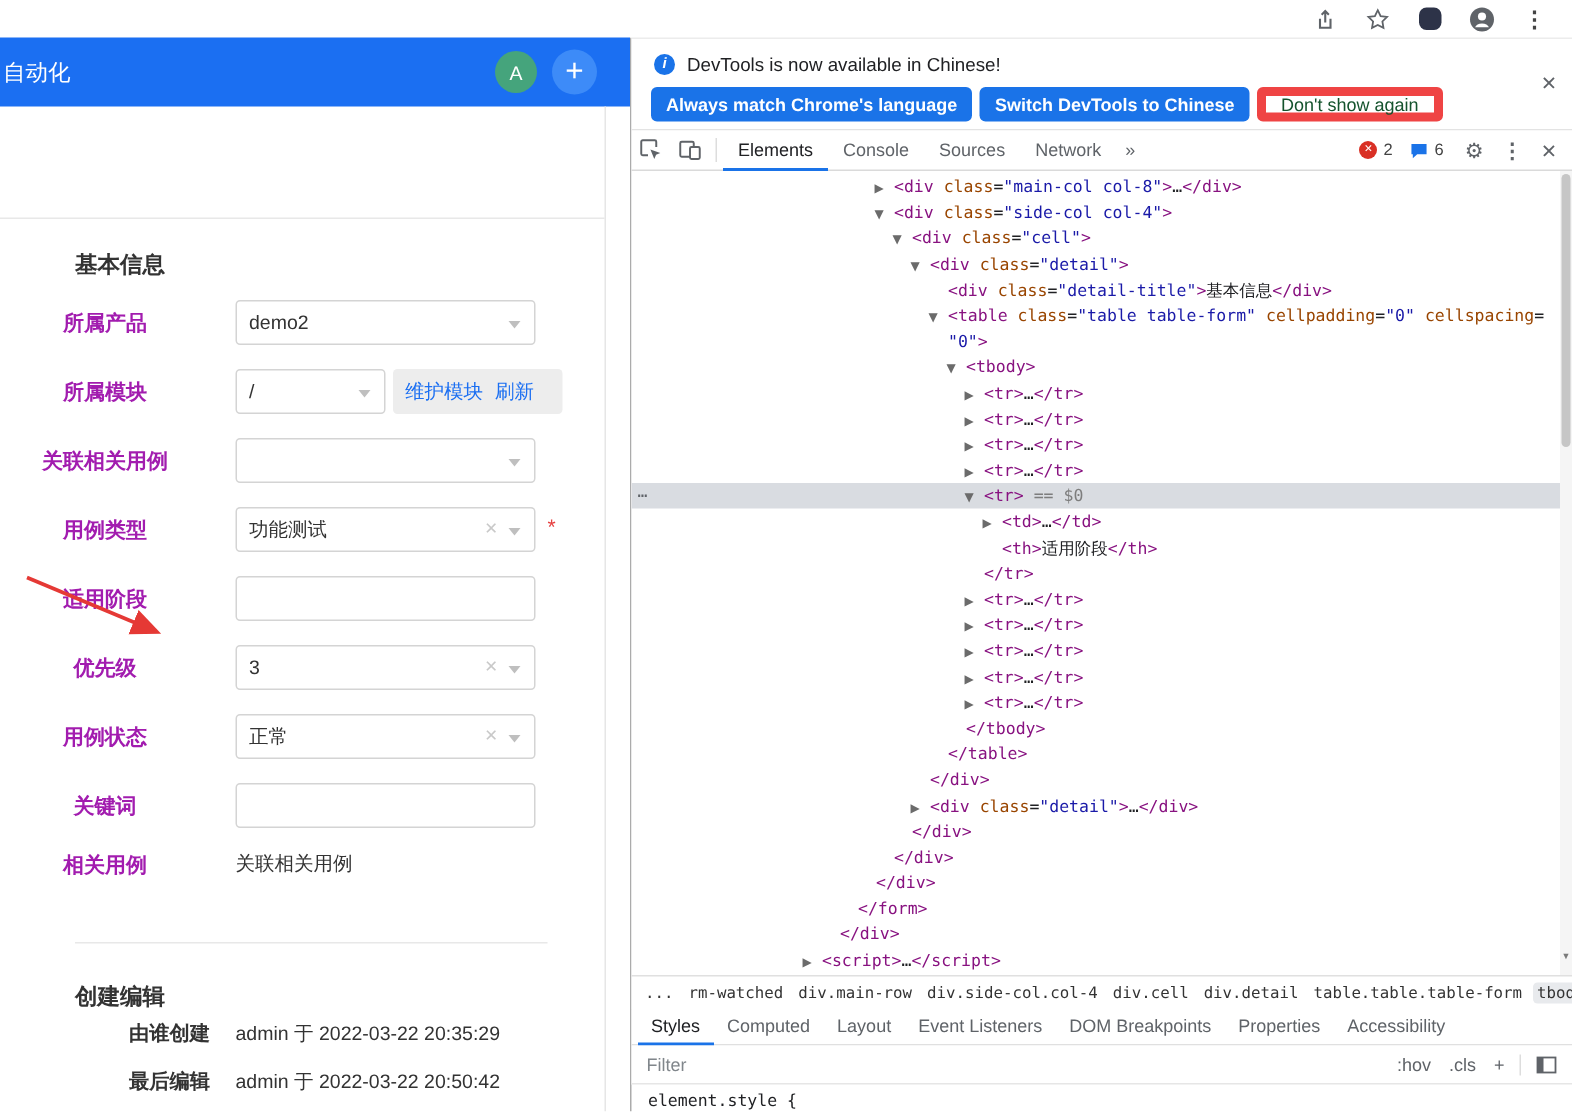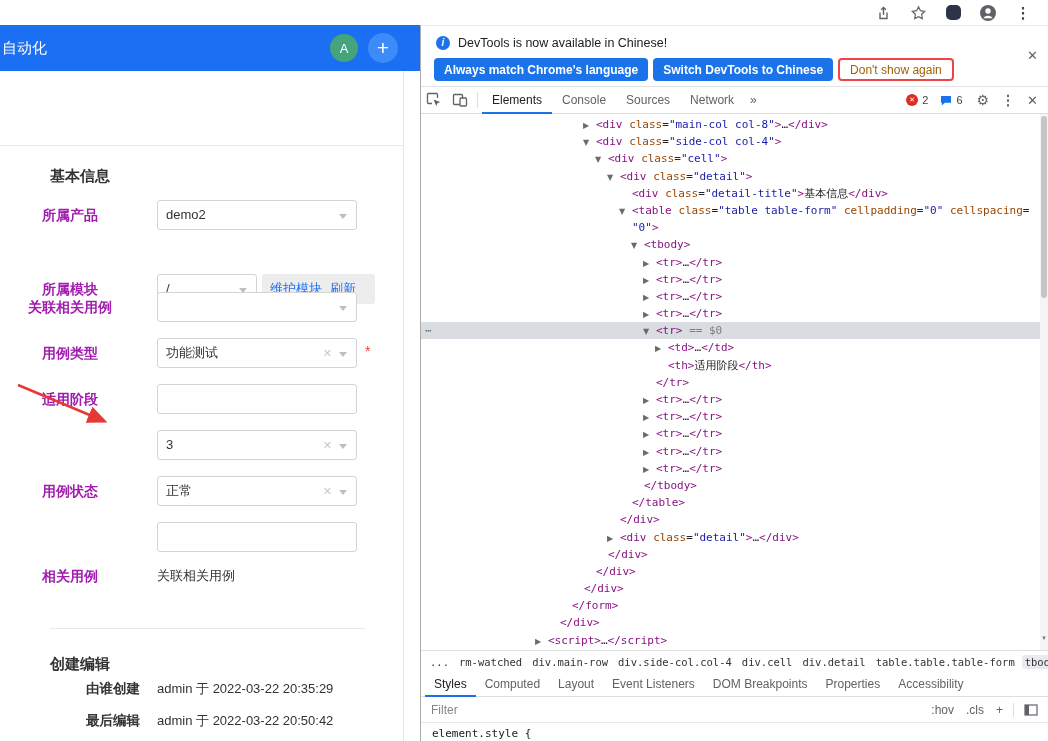--- a/index.html
+++ b/index.html
@@ -42,21 +42,21 @@
 
   
   #devtools{position:absolute;left:420px;top:25px;width:628px;height:716px;background:#fff;border-left:1px solid #ababab;border-top:1px solid #ececec;}
   #infobar{position:absolute;left:0;top:0;width:627px;height:61px;border-bottom:1px solid #e3e3e3;background:#fff;}
   #infobar-icon{position:absolute;left:15px;top:10px;width:14px;height:14px;border-radius:50%;background:#1a73e8;color:#fff;font-size:10px;font-weight:bold;font-style:italic;text-align:center;line-height:14px;}
   #infobar-msg{position:absolute;left:37px;top:10px;font-size:12.5px;color:#202124;}
   #infobar-close{position:absolute;right:10px;top:22px;color:#5f6368;font-size:13px;cursor:default;}
   #infobar-btns{position:absolute;left:13px;top:32px;display:flex;gap:5px;}
   .ib-btn{height:23px;border-radius:4px;font-size:12px;font-weight:bold;display:flex;align-items:center;padding:0 10px;white-space:nowrap;}
   .ib-btn.primary{background:#1a73e8;color:#fff;}
-  .ib-btn.secondary{background:#fff;color:#a16207;border:2px solid #ef4444;font-weight:normal;}
+  .ib-btn.secondary{background:#fff;color:#14532d;border:6px solid #ef4444;font-weight:normal;}
   #dt-toolbar{position:absolute;left:0;top:61px;width:627px;height:27px;border-bottom:1px solid #dadada;display:flex;align-items:center;background:#fff;}
   .tb-icon{display:flex;align-items:center;justify-content:center;width:26px;height:26px;}
   #tb-sep{width:1px;height:16px;background:#ddd;margin:0 4px;}
   #devtools-tabs{display:flex;height:27px;}
   .dtab{padding:0 10px;font-size:12px;color:#5f6368;height:27px;line-height:26px;white-space:nowrap;}
   .dtab.sel{color:#202124;box-shadow:inset 0 -2px 0 #1a73e8;}
   #more-tabs{font-size:12px;color:#5f6368;padding:0 6px;line-height:26px;}
   #err-badge{display:flex;align-items:center;gap:4px;margin-left:auto;font-size:11px;color:#424242;}
   #err-dot{width:12px;height:12px;border-radius:50%;background:#d93025;color:#fff;font-size:7px;text-align:center;line-height:12px;}
   #issue-badge{display:flex;align-items:center;gap:4px;margin-left:12px;font-size:11px;color:#424242;}
@@ -122,21 +122,21 @@
     <div id="plus-btn">+</div>
   </div>
   <div id="divider1"></div>
   <div id="vline"></div>
   <div class="sec-title" id="basic-title">基本信息</div>
   <div>
       <div class="frow" style="top: 175px;">
         <div class="flabel">所属产品</div>
         <div class="fctl w200">demo2<span class="chev"></span></div>
       </div>
-      <div class="frow" style="top: 221px; margin-top: 28px;">
+      <div class="frow" style="top: 221px;">
         <div class="flabel">所属模块</div>
         <div class="fctl w100">/<span class="chev"></span></div>
         <div class="linkbox">
           <span>维护模块</span>
           <span>刷新</span>
         </div>
       </div>
       <div class="frow" style="top: 267px;">
         <div class="flabel">关联相关用例</div>
         <div class="fctl w200">
@@ -146,27 +146,29 @@
       <div class="frow" style="top: 313px;">
         <div class="flabel">用例类型</div>
         <div class="fctl w200">功能测试<span class="clearx">✕</span><span class="chev"></span></div>
         <span class="req">*</span>
       </div>
       <div class="frow" style="top: 359px;">
         <div class="flabel">适用阶段</div>
         <div class="fctl w200"></div>
       </div>
       <div class="frow" style="top: 405px;">
+        <div class="flabel">优先级</div>
         <div class="fctl w200">3<span class="clearx">✕</span><span class="chev"></span></div>
       </div>
       <div class="frow" style="top: 451px;">
         <div class="flabel">用例状态</div>
         <div class="fctl w200">正常<span class="clearx">✕</span><span class="chev"></span></div>
       </div>
       <div class="frow" style="top: 497px;">
+        <div class="flabel">关键词</div>
         <div class="fctl w200"></div>
       </div>
       <div class="frow" style="top: 536px;">
         <div class="flabel">相关用例</div>
         <div class="ftext">关联相关用例</div>
       </div>
     </div>
   <div id="divider2"></div>
   <div class="sec-title" id="edit-title">创建编辑</div>
   <div>

